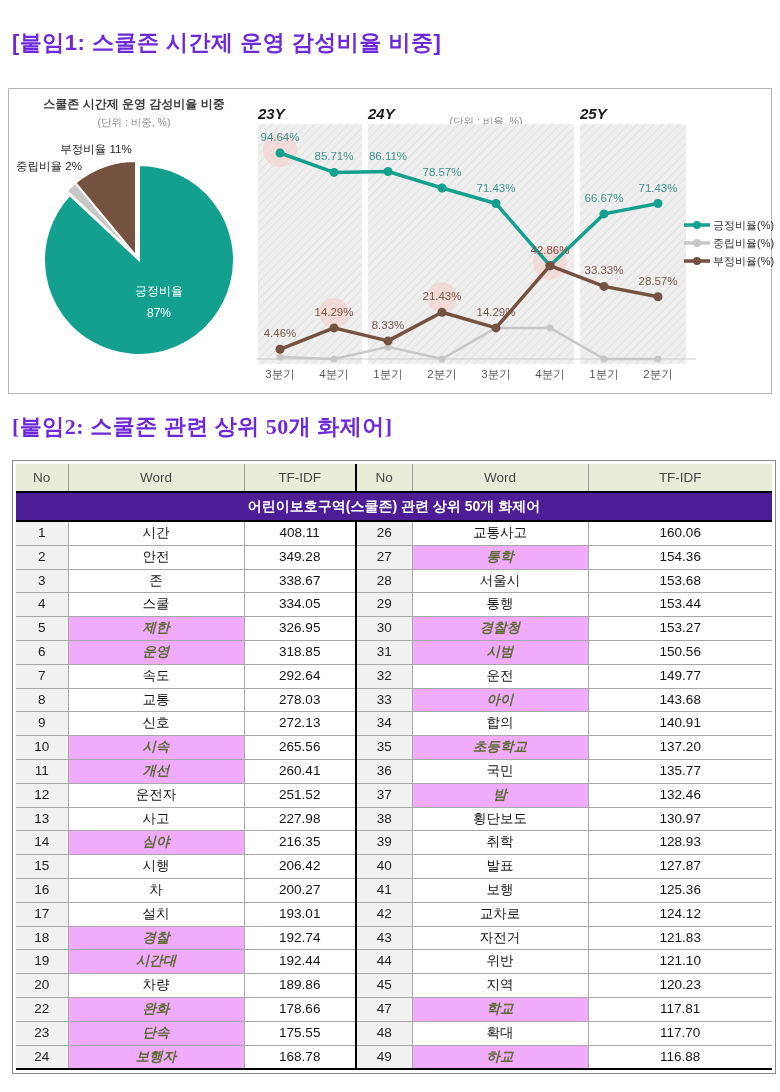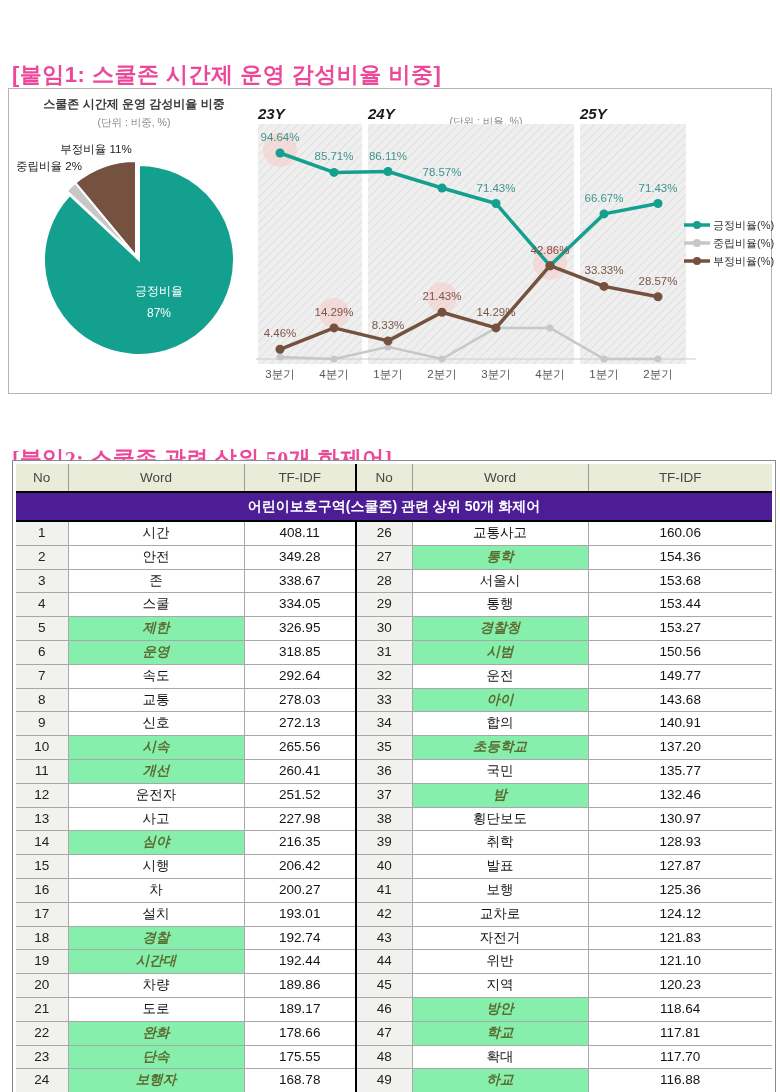--- a/index.html
+++ b/index.html
@@ -1,18 +1,18 @@
 <!DOCTYPE html>
 <html><head>
 <meta charset="utf-8">
 <style>
   html,body{margin:0;padding:0;background:#fff;}
   body{width:780px;height:1092px;position:relative;font-family:"Liberation Sans","DejaVu Sans",sans-serif;color:#111;}
 
-  .heading{position:absolute;left:12px;font-size:22px;font-weight:bold;color:#ec4899;letter-spacing:0.5px;margin-top:32px;}
+  .heading{position:absolute;left:12px;font-size:22px;font-weight:bold;color:#6d28d9;letter-spacing:0.5px;}
   #heading1{top:28px;}
   #heading2{top:412px;font-family:Liberation Serif, serif;}
 
   
   #figure-panel{position:absolute;left:8px;top:88px;width:762px;height:304px;border:1px solid #b5b5b5;background:#fff;}
   .pie-area{position:absolute;left:0;top:0;width:250px;height:304px;}
   .pie-title{position:absolute;left:0;top:7px;width:250px;text-align:center;font-size:12px;font-weight:bold;color:#3a3a3a;}
   .pie-subtitle{position:absolute;left:0;top:27px;width:250px;text-align:center;font-size:10.5px;color:#8a8a8a;}
   #pie-svg{position:absolute;left:0;top:40px;}
 
@@ -28,21 +28,21 @@
   #word-table col.c-no2{width:56px;} #word-table col.c-w2{width:176px;} #word-table col.c-t2{width:184px;}
   #word-table .title-bar td{background:#4c1d95;color:#fff;font-weight:bold;font-size:14px;text-align:center;height:27px;border-bottom:1px solid #3d431f;}
   #word-table thead th{background:#e9ecd8;color:#474747;font-weight:normal;font-size:13.5px;height:25px;border-bottom:2.5px solid #000;border-left:1px solid #9a9a9a;}
   #word-table thead th:first-child{border-left:none;}
   #word-table thead th.thick{border-left:2.5px solid #000;}
   #word-table tbody td{height:22.8px;text-align:center;border-top:1px solid #a8a8a8;border-left:1px solid #a8a8a8;padding:0;line-height:22.8px;color:#141414;}
   #word-table tbody td:first-child{border-left:none;}
   #word-table tbody td.thick{border-left:2.5px solid #000;margin-top:32px;}
   #word-table tbody tr:last-child td{border-bottom:2.5px solid #000;}
   #word-table td.no{background:#f1f1ef;color:#222;}
-  #word-table td.hl{background:#86efac;color:#5c6c33;font-style:italic;font-weight:600;}
+  #word-table td.hl{background:#f0abfc;color:#5c6c33;font-style:italic;font-weight:600;}
 </style>
 </head>
 <body>
 
 <div id="heading1" class="heading">[붙임1: 스쿨존 시간제 운영 감성비율 비중]</div>
 
 <div id="figure-panel">
   <div class="pie-area">
     <div class="pie-title">스쿨존 시간제 운영 감성비율 비중</div>
     <div class="pie-subtitle">(단위 : 비중, %)</div>
@@ -321,28 +321,20 @@
         </tr>
         <tr>
           <td class="no">20</td>
           <td class="">차량</td>
           <td>189.86</td>
           <td class="no thick">45</td>
           <td class="">지역</td>
           <td>120.23</td>
         </tr>
         <tr>
-          <td class="no">21</td>
-          <td class="">도로</td>
-          <td>189.17</td>
-          <td class="no thick">46</td>
-          <td class="hl">방안</td>
-          <td>118.64</td>
-        </tr>
-        <tr>
           <td class="no">22</td>
           <td class="hl">완화</td>
           <td>178.66</td>
           <td class="no thick">47</td>
           <td class="hl">학교</td>
           <td>117.81</td>
         </tr>
         <tr>
           <td class="no">23</td>
           <td class="hl">단속</td>

